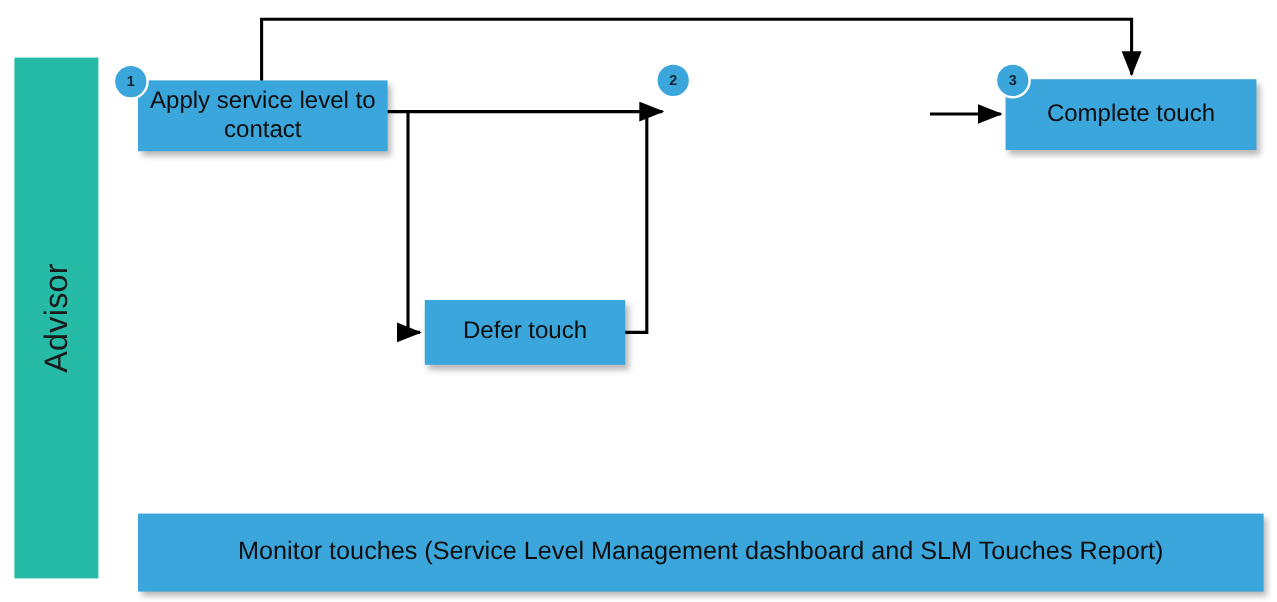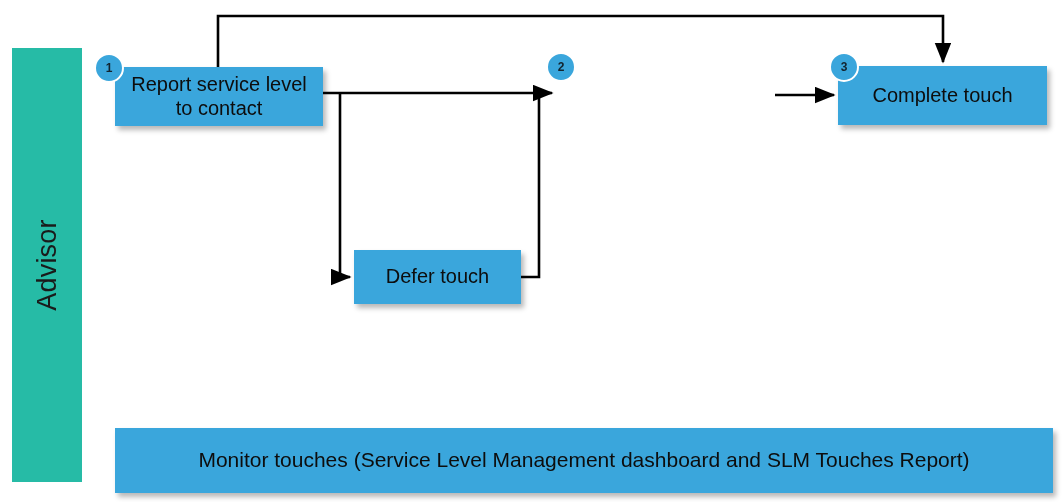--- a/index.html
+++ b/index.html
@@ -110,21 +110,21 @@
 
     <path d="M323,93 L552,93" fill="none" stroke="#000000" stroke-width="2.6" marker-end="url(#arrow)"></path>
 
     <path d="M340,94 L340,277 L350,277" fill="none" stroke="#000000" stroke-width="2.6" marker-end="url(#arrow)"></path>
 
     <path d="M521,277 L539,277 L539,94" fill="none" stroke="#000000" stroke-width="2.6"></path>
 
     <path d="M775,95 L834,95" fill="none" stroke="#000000" stroke-width="2.6" marker-end="url(#arrow)"></path>
   </svg>
 
-  <div class="box box-apply">Report service level to contact</div>
+  <div class="box box-apply">Apply service level to contact</div>
 
 
   <div class="box box-complete">Complete touch</div>
 
   <div class="box box-defer">Defer touch</div>
 
   <div class="box box-monitor">Monitor touches (Service Level Management dashboard and SLM Touches Report)</div>
 
   <div class="badge badge-1">1</div>
 

